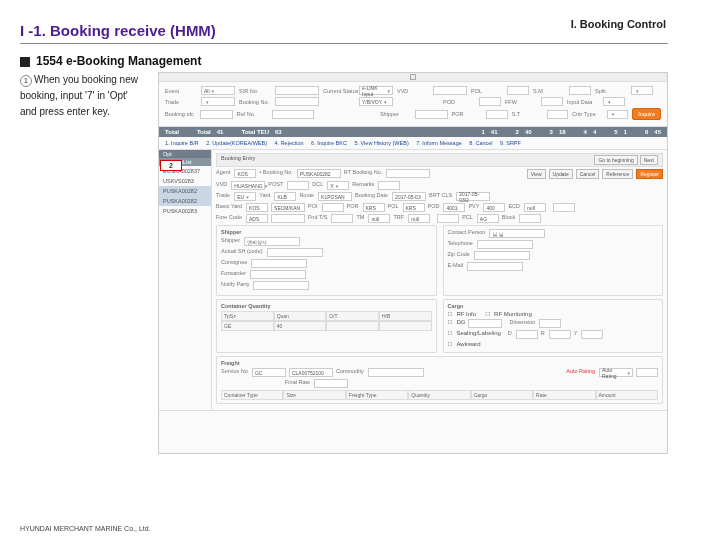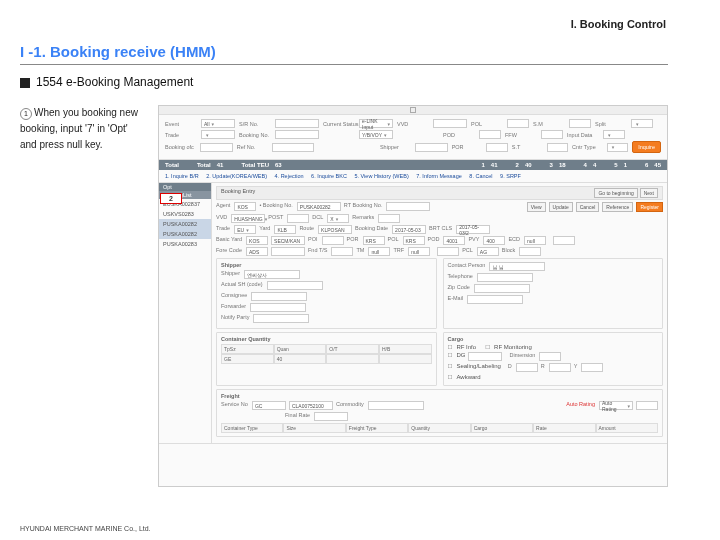--- a/index.html
+++ b/index.html
@@ -1,20 +1,20 @@
 <!DOCTYPE html>
 <html><head>
 <meta charset="utf-8">
 <style>
 html,body{margin:0;padding:0;width:720px;height:540px;font-family:Arial,sans-serif;background:#fff;color:#333;overflow:hidden}
 .page{position:relative;width:688px;height:540px;padding:12px 20px;box-sizing:border-box}
 .chapter{position:absolute;top:18px;right:22px;font-weight:bold;font-size:11px;color:#222}
-.section-title{font-size:15px;font-weight:bold;color:#3b82f6;margin-top:31px}
+.section-title{font-size:15px;font-weight:bold;color:#4c1d95;margin-top:10px}
 hr.rule{border:none;border-top:1px solid #888;margin:4px 0 10px 0}
-.subhead{font-size:12px;font-weight:normal;color:#111;margin:2px 0 16px 0}
+.subhead{font-size:12px;font-weight:bold;color:#111;margin:2px 0 4px 0}
 .subhead .blk{display:inline-block;width:10px;height:10px;background:#222;vertical-align:middle;margin-right:6px}
 .layout{display:flex;gap:10px}
 .instr{width:128px;font-size:10px;line-height:1.6;color:#222}
 .screen{flex:1;border:1px solid #ccc;background:#fafafa;font-size:6px;color:#555;height:380px;overflow:hidden}
 .bar{height:8px;background:#eee;border-bottom:1px solid #ddd;display:flex;justify-content:center;align-items:center}
 .bar .x{width:4px;height:4px;border:1px solid #aaa}
 .filters{padding:4px 6px;border-bottom:1px solid #ddd}
 .frow{display:flex;gap:4px;margin-bottom:2px;align-items:center}
 .lbl{width:32px;color:#777;font-size:5.5px;white-space:nowrap}
 .inp{height:9px;border:1px solid #ccc;background:#fff;font-size:5px;padding:0 2px;box-sizing:border-box;display:inline-flex;align-items:center}
@@ -53,21 +53,21 @@
 <div class="page">
   <div class="chapter">I. Booking Control</div>
   <div class="section-title">I -1. Booking receive (HMM)</div>
   <hr class="rule">
   <div class="subhead"><span class="blk"></span><span>1554 e-Booking Management</span></div>
 
   <div class="layout">
     <div class="instr">
       <span class="idx">1</span><span>When you booking new</span><br>
       <span>booking, input '7' in 'Opt'</span><br>
-      <span>and press null key.</span>
+      <span>and press enter key.</span>
     </div>
 
     <div class="screen">
       <div class="bar">
           <span class="x"></span>
         </div>
 
       <div class="filters">
         <div class="frow">
           <span class="lbl">Event</span>

